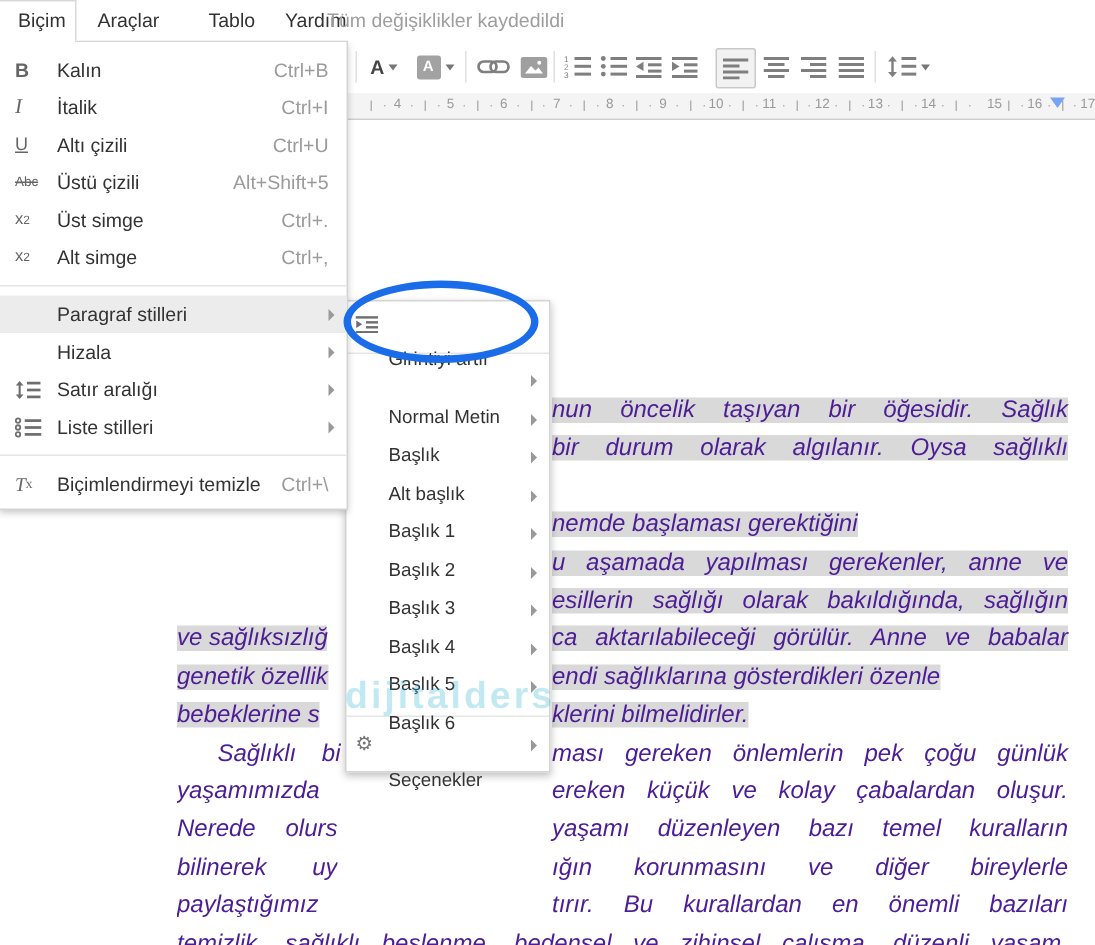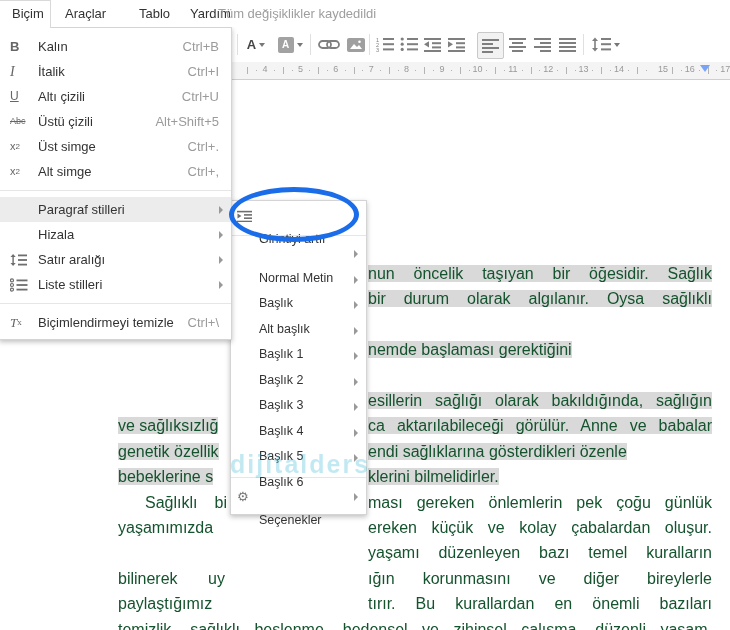--- a/index.html
+++ b/index.html
@@ -23,21 +23,21 @@
          display:flex;align-items:center;justify-content:center;}
   
   .ruler{position:absolute;left:0;top:62px;width:730px;height:17px;background:#f4f4f4;border-bottom:1px solid #cfcfcf;}
   .rnum{position:absolute;top:2px;width:16px;text-align:center;font-size:9px;color:#999;}
   .rbar{position:absolute;top:5px;width:1px;height:7px;background:#b3b3b3;}
   .rdot{position:absolute;top:8px;width:1px;height:1px;background:#b3b3b3;}
   .rmarker{position:absolute;left:700px;top:3px;width:0;height:0;
            border-left:5px solid transparent;border-right:5px solid transparent;border-top:7px solid #7aa3f5;}
   
   .page{position:absolute;left:0;top:79px;width:730px;height:551px;background:#fff;z-index:0;}
-  .dline{position:absolute;font-size:16px;color:#14532d;line-height:21px;white-space:pre;}
+  .dline{position:absolute;font-size:16px;color:#4c1d95;line-height:21px;white-space:pre;font-style:italic;}
   .just{text-align:justify;text-align-last:justify;white-space:normal;}
   .selbg{background:#d9d9d9;text-align:center;}
   .rcol{left:368px;width:344px;}
   .rcol.nojust{width:auto;}
   .lcol{left:118px;width:110px;overflow:hidden;}
   
   .menu{position:absolute;background:#fff;border:1px solid #d4d4d4;box-shadow:0 2px 5px rgba(0,0,0,.25);}
   .fmt-menu{left:-1px;top:27px;width:231px;padding:6px 0 4px 0;z-index:20;}
   .sub-menu{left:230px;top:200px;width:135px;padding:2px 0 4px 0;z-index:10;}
   .mi{position:relative;height:25px;line-height:25px;font-size:13px;color:#333;cursor:pointer;}
@@ -70,31 +70,33 @@
 </head>
 <body>
 
 <div class="page">
 
   <span class="dline" style="left:300px;top:184px;"><span class="selbg">tlı bağ</span></span>
 
   <span class="dline rcol just" style="top:184px;"><span class="selbg">nun öncelik taşıyan bir öğesidir. Sağlık</span></span>
   <span class="dline rcol just" style="top:209px;"><span class="selbg">bir durum olarak algılanır. Oysa sağlıklı</span></span>
   <span class="dline rcol nojust" style="top:260px;"><span class="selbg">nemde başlaması gerektiğini</span></span>
+  <span class="dline rcol just" style="top:286px;"><span class="selbg">u aşamada yapılması gerekenler, anne ve</span></span>
   <span class="dline rcol just" style="top:311px;"><span class="selbg">esillerin sağlığı olarak bakıldığında, sağlığın</span></span>
   <span class="dline rcol just" style="top:336px;"><span class="selbg">ca aktarılabileceği görülür. Anne ve babalar</span></span>
   <span class="dline rcol nojust" style="top:362px;"><span class="selbg">endi sağlıklarına gösterdikleri özenle</span></span>
   <span class="dline rcol nojust" style="top:387px;"><span class="selbg">klerini bilmelidirler.</span></span>
 
   <span class="dline lcol" style="top:336px;"><span class="selbg">ve sağlıksızlığ</span></span>
   <span class="dline lcol" style="top:362px;"><span class="selbg">genetik özellik</span></span>
   <span class="dline lcol" style="top:387px;"><span class="selbg">bebeklerine s</span></span>
 
   <span class="dline just" style="left:145px;top:413px;width:82px;"><span>Sağlıklı bi</span></span>
   <span class="dline lcol just" style="top:438px;width:107px;"><span>yaşamımızda</span></span>
+  <span class="dline lcol just" style="top:463px;width:107px;"><span>Nerede olurs</span></span>
   <span class="dline lcol just" style="top:489px;width:107px;"><span>bilinerek uy</span></span>
   <span class="dline lcol" style="top:514px;"><span>paylaştığımız</span></span>
 
   <span class="dline rcol just" style="top:413px;"><span>ması gereken önlemlerin pek çoğu günlük</span></span>
   <span class="dline rcol just" style="top:438px;"><span>ereken küçük ve kolay çabalardan oluşur.</span></span>
   <span class="dline rcol just" style="top:463px;"><span>yaşamı düzenleyen bazı temel kuralların</span></span>
   <span class="dline rcol just" style="top:489px;"><span>ığın korunmasını ve diğer bireylerle</span></span>
   <span class="dline rcol just" style="top:514px;"><span>tırır. Bu kurallardan en önemli bazıları</span></span>
 
   <span class="dline just" style="left:118px;top:540px;width:594px;"><span>temizlik, sağlıklı beslenme, bedensel ve zihinsel çalışma, düzenli yaşam,</span></span>

